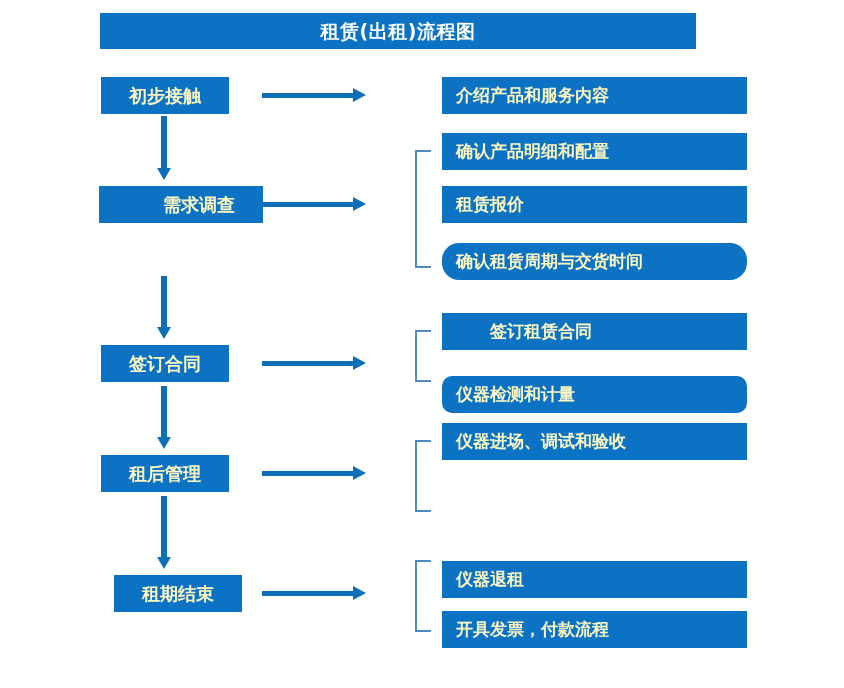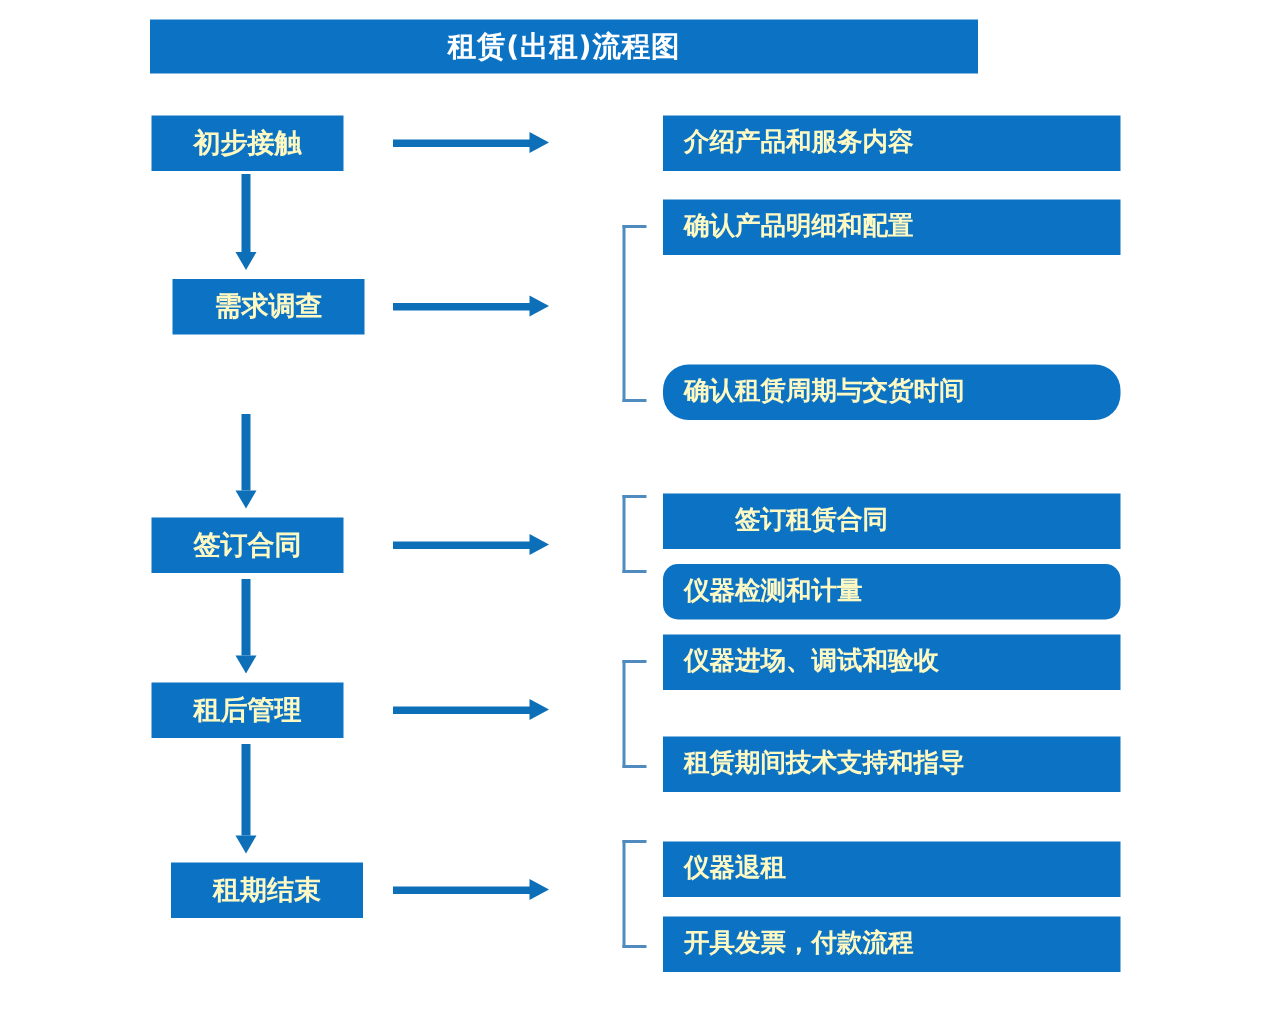--- a/index.html
+++ b/index.html
@@ -21,21 +21,21 @@
     top: 0;
     width: 844px;
     height: 688px;
   }
 
   
   .title-bar {
     position: absolute;
     left: 100px;
     top: 13px;
-    width: 552px;
+    width: 596px;
     height: 36px;
     background: #0b72c4;
     color: #ffffff;
     display: flex;
     align-items: center;
     justify-content: center;
     font-size: 19px;
     font-weight: bold;
     letter-spacing: 0.5px;
     line-height: 1;
@@ -130,21 +130,21 @@
 </style>
 </head>
 <body>
 
 <div id="canvas">
 
   <div class="title-bar">租赁(出租)流程图</div>
 
   <div class="node stage" style="left:101px; top:77px;">初步接触</div>
 
-  <div class="node stage" style="left:115px; top:186px;">需求调查</div>
+  <div class="node stage" style="left:99px; top:186px;padding-left:36px;">需求调查</div>
 
   <div class="node stage" style="left:101px; top:345px;">签订合同</div>
 
   <div class="node stage" style="left:101px; top:455px;">租后管理</div>
 
   <div class="node stage" style="left:114px; top:575px;">租期结束</div>
 
   <div class="arrow-down" style="left:157px; top:116px; height:64px;">
     <div class="shaft" style="height:52px;"></div>
     <div class="head"></div>
@@ -195,28 +195,28 @@
   <div class="bracket" style="left:415px; top:330px; height:52px;"></div>
 
   <div class="bracket" style="left:415px; top:440px; height:72px;"></div>
 
   <div class="bracket" style="left:415px; top:560px; height:72px;"></div>
 
   <div class="node detail" style="top:77px;">介绍产品和服务内容</div>
 
   <div class="node detail" style="top:133px;">确认产品明细和配置</div>
 
+  <div class="node detail" style="top:186px;">租赁报价</div>
 
   <div class="node detail" style="top:243px;border-radius:17px;">确认租赁周期与交货时间</div>
 
-  <div class="node detail" style="top:329px;padding-left:48px;">签订租赁合同</div>
+  <div class="node detail" style="top:313px;padding-left:48px;">签订租赁合同</div>
 
   <div class="node detail" style="top:376px;border-radius:10px;">仪器检测和计量</div>
 
   <div class="node detail" style="top:423px;">仪器进场、调试和验收</div>
 
-  <div class="node detail" style="top:491px;">租赁期间技术支持和指导</div>
 
   <div class="node detail" style="top:561px;">仪器退租</div>
 
   <div class="node detail" style="top:611px;">开具发票，付款流程</div>
 
 </div>
 
 </body></html>

